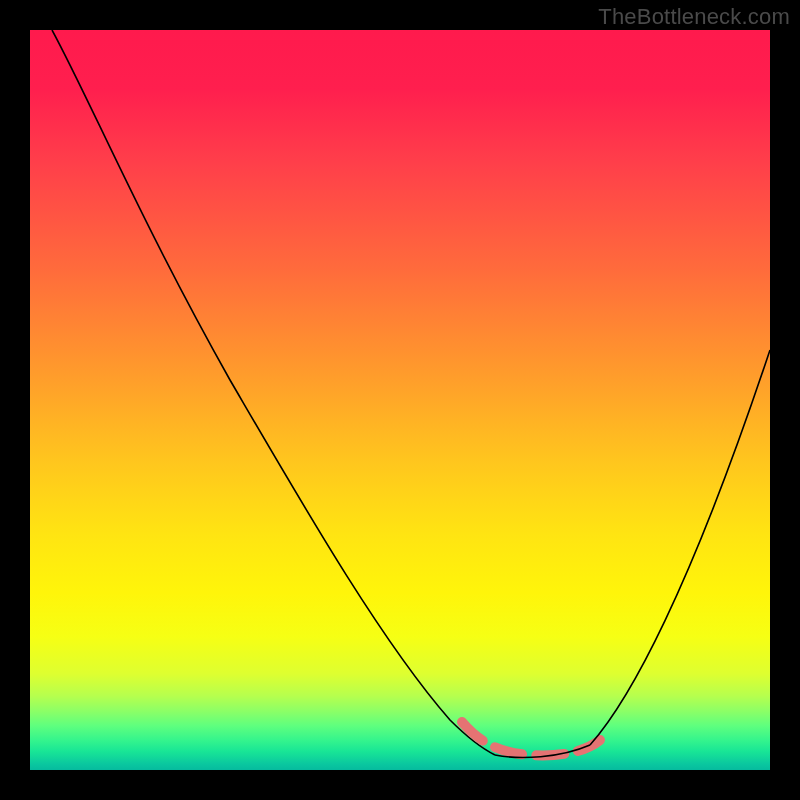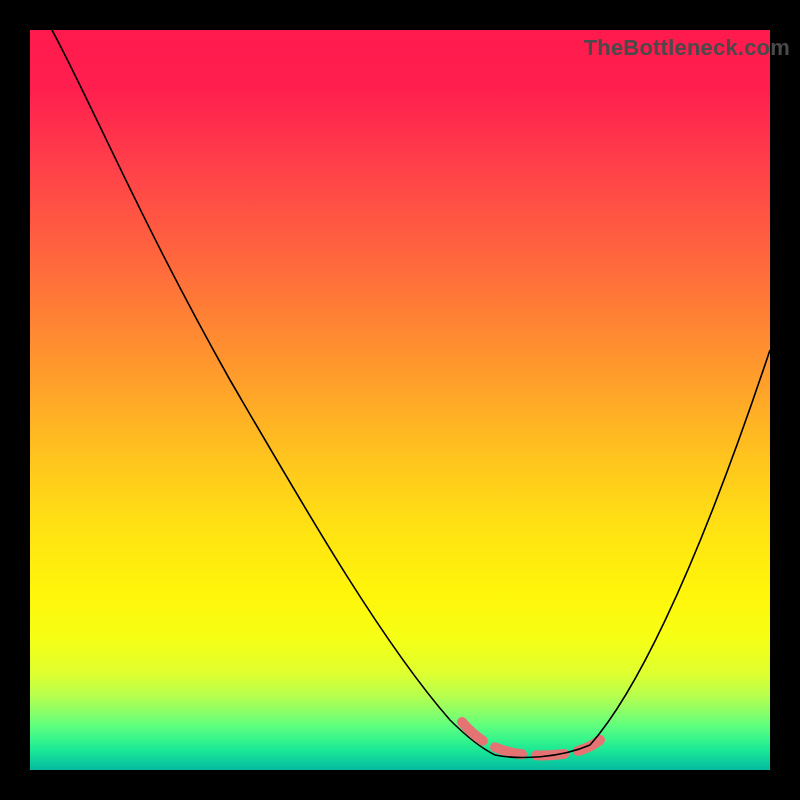--- a/index.html
+++ b/index.html
@@ -16,24 +16,23 @@
     width: 800px;
     height: 800px;
     background: #000;
   }
   .watermark {
     position: absolute;
     top: 4px;
     right: 10px;
     color: #4a4a4a;
     font-size: 22px;
-    font-weight: 700;
+    font-weight: 400;
     letter-spacing: 0.2px;
     z-index: 40;
-    margin-top: 31px;
   }
   .plot {
     position: absolute;
     left: 30px;
     top: 30px;
     width: 740px;
     height: 740px;
     overflow: hidden;
     z-index: 10;
   }

